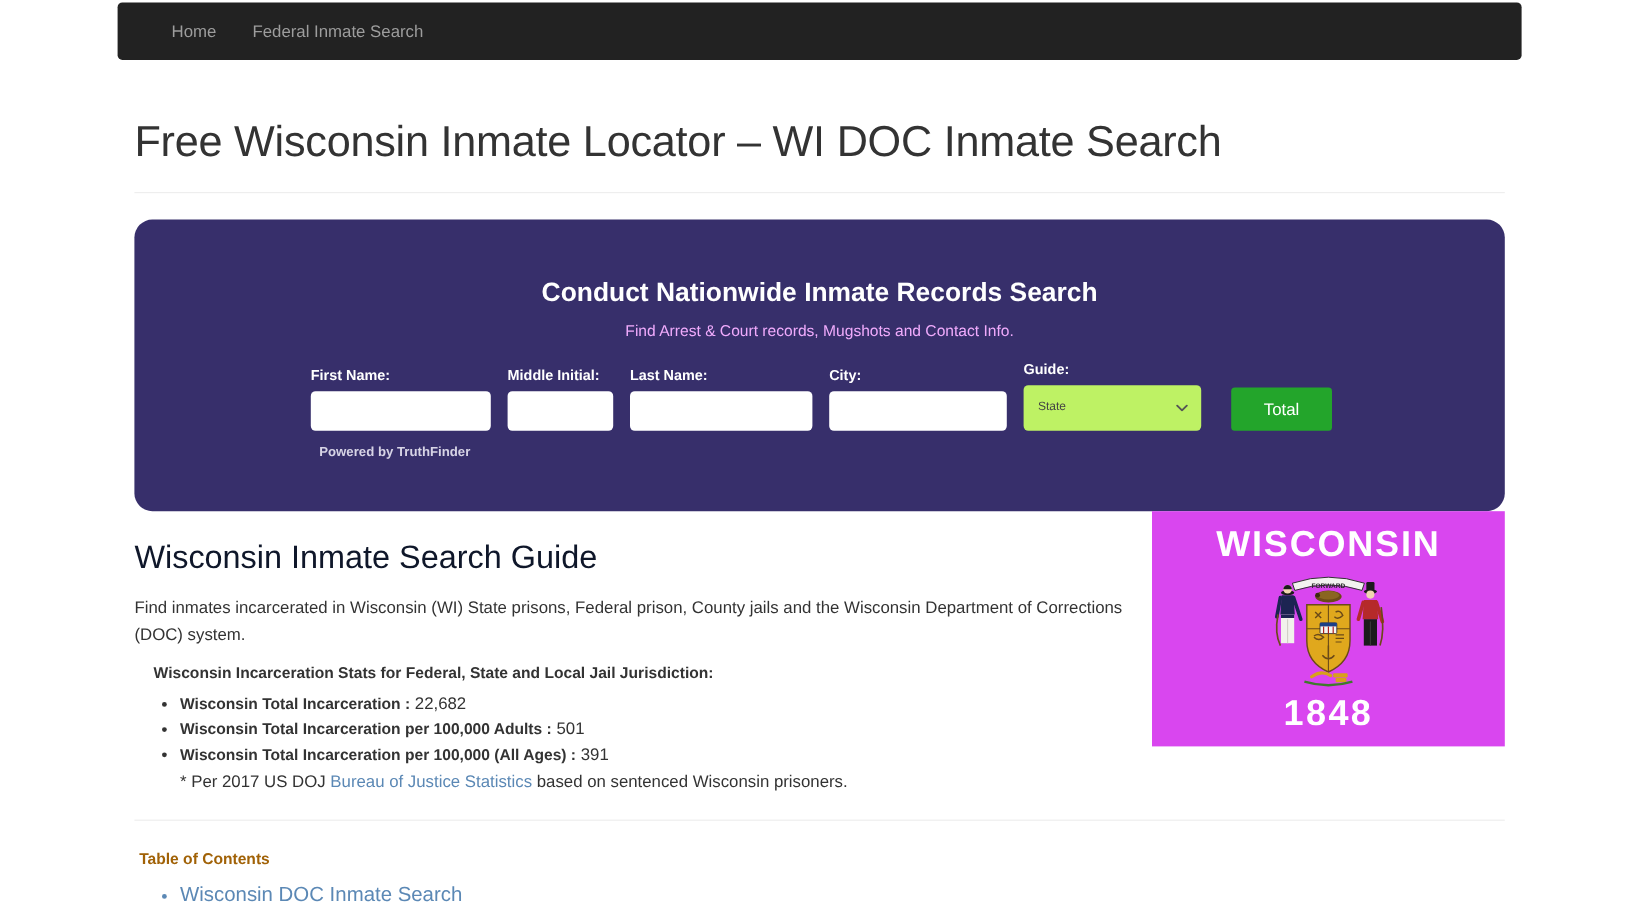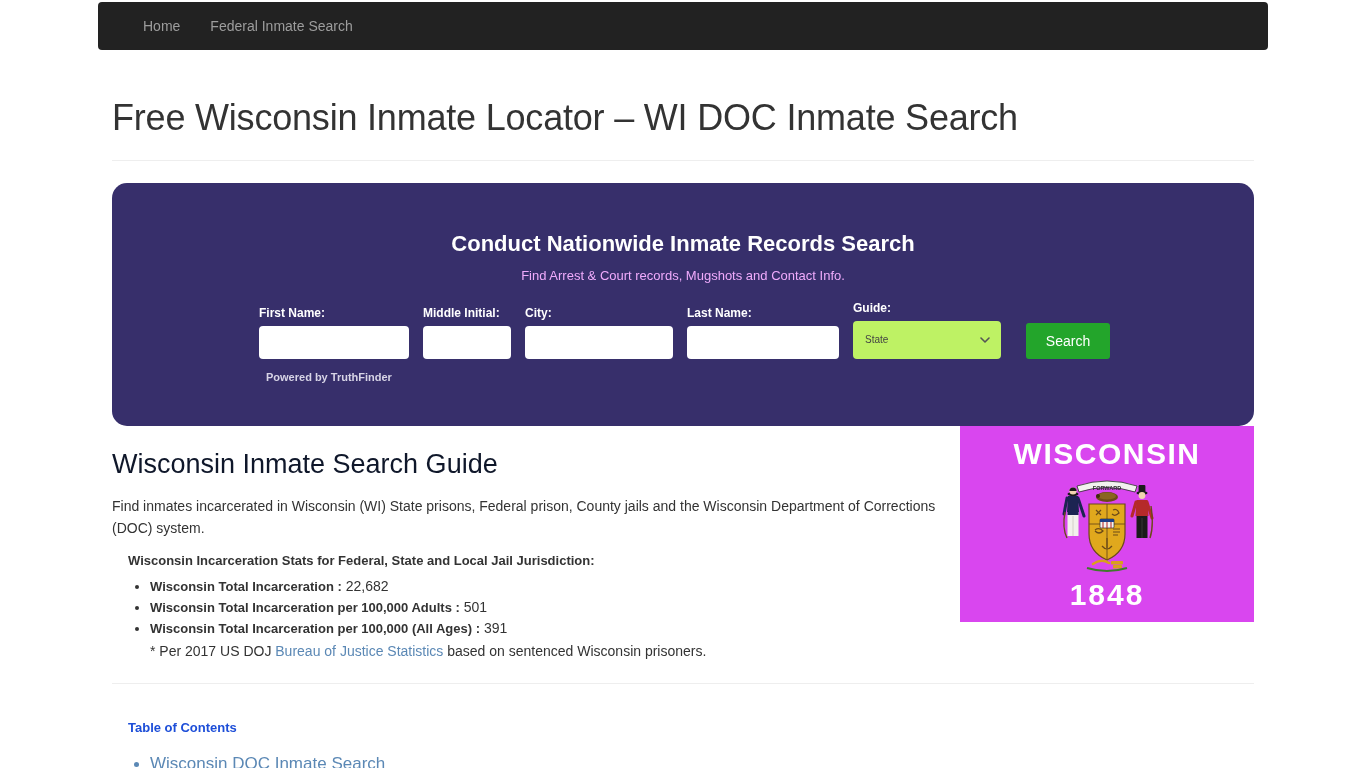--- a/index.html
+++ b/index.html
@@ -280,24 +280,24 @@
   .toc-rule {
     margin: 22px 14px 0 14px;
     border: 0;
     border-top: 1px solid #eeeeee;
   }
   .toc {
     margin: 0 14px;
     padding-top: 20px;
   }
   .toc-title {
-    margin: 16px;
+    margin: 4px;
     font-size: 13px;
     font-weight: bold;
-    color: #1d4ed8;
+    color: #a16207;
   }
   .toc-list {
     margin: 10px 0 0 0;
     padding-left: 38px;
     list-style: disc;
   }
   .toc-list li {
     margin-bottom: 8px;
     color: #5b88b5;
   }
@@ -333,42 +333,42 @@
         <span class="field-label">First Name:</span>
         <input class="text-input w-first" type="text" value="" style="">
       </div>
 
       <div class="field">
         <span class="field-label">Middle Initial:</span>
         <input class="text-input w-middle" type="text" value="" style="">
       </div>
 
       <div class="field">
+        <span class="field-label">Last Name:</span>
+        <input class="text-input w-last" type="text" value="" style="">
+      </div>
+
+      <div class="field">
         <span class="field-label">City:</span>
         <input class="text-input w-city" type="text" value="" style="">
-      </div>
-
-      <div class="field">
-        <span class="field-label">Last Name:</span>
-        <input class="text-input w-last" type="text" value="" style="">
       </div>
 
       <div class="field">
         <span class="field-label">Guide:</span>
         <div class="select-wrap">
           <select class="state-select">
             <option>State</option>
           </select>
           <svg class="select-chevron" viewBox="0 0 10 6">
             <path d="M1 1 L5 5 L9 1" fill="none" stroke="#555" stroke-width="1.6" stroke-linecap="round" stroke-linejoin="round"></path>
           </svg>
         </div>
       </div>
 
-      <button class="search-btn">Search</button>
+      <button class="search-btn">Total</button>
     </div>
 
     <div class="powered">Powered by TruthFinder</div>
   </div>
 
   <div class="guide">
     <div class="guide-col">
       <h2 class="guide-title">Wisconsin Inmate Search Guide</h2>
       <p class="guide-p">Find inmates incarcerated in Wisconsin (WI) State prisons, Federal prison, County jails and the Wisconsin Department of Corrections (DOC) system.</p>
       <p class="stats-head">Wisconsin Incarceration Stats for Federal, State and Local Jail Jurisdiction:</p>

